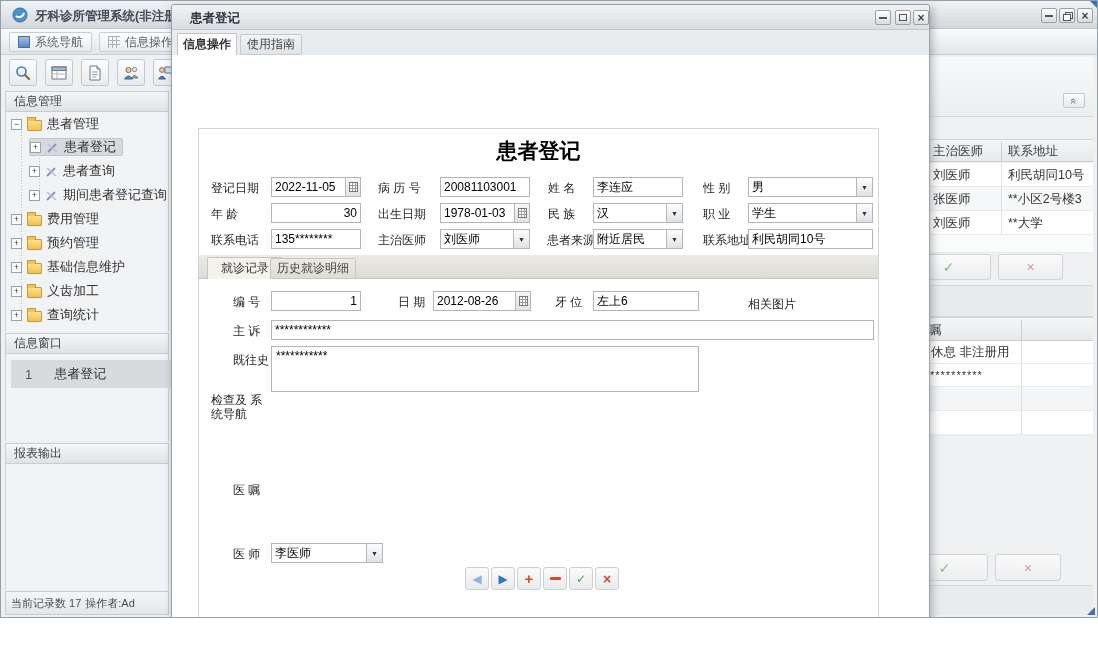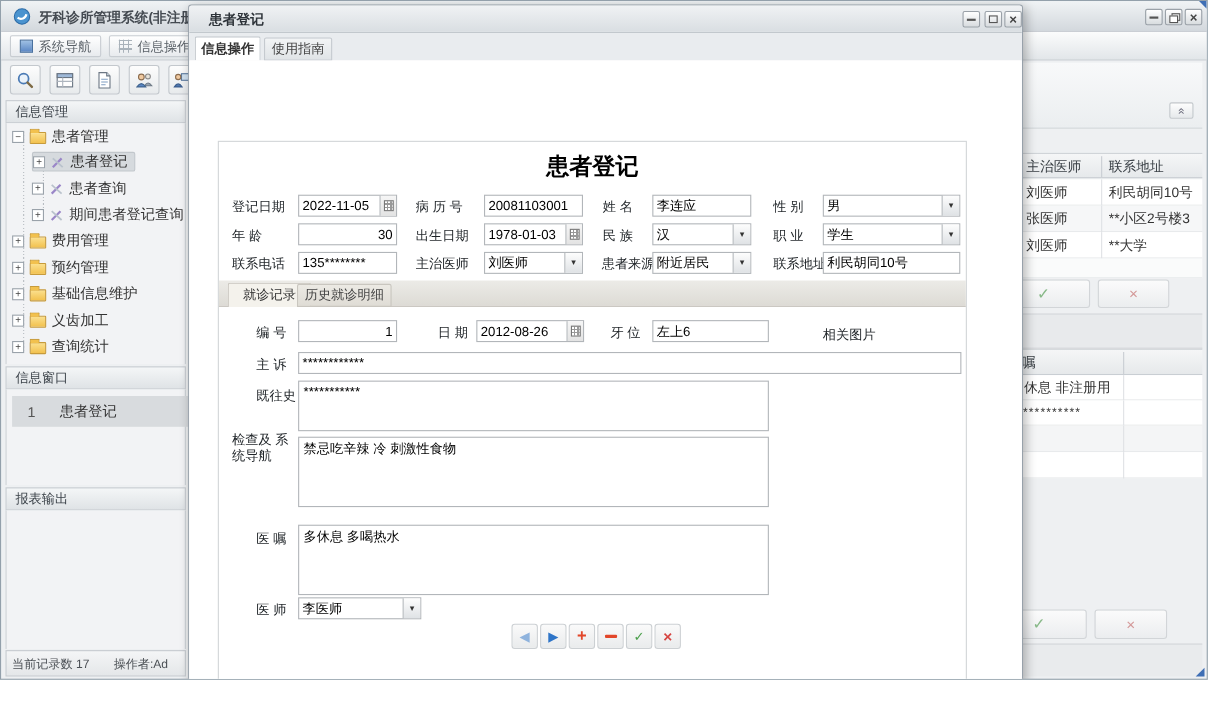--- a/index.html
+++ b/index.html
@@ -285,21 +285,21 @@
         <span style="margin-left:14px;color:#555">1</span>
         <span style="margin-left:22px">患者登记</span>
       </div>
     </div>
 
     <div class="panel-hdr" style="top:442px">报表输出</div>
     <div class="panel-body" style="top:463px;height:126px"></div>
 
     <div class="statusbar">
       <span style="margin-left:5px">当前记录数 17</span>
-      <span style="margin-left:22px">操作者:Ad</span>
+      <span style="margin-left:4px">操作者:Ad</span>
     </div>
   </div>
 
   <div class="dialog">
     <div class="dlg-titlebar">
       <span class="dlg-title">患者登记</span>
       <div class="win-btn" style="left:703px;top:5px">
           <span class="glyph-bar"></span>
         </div>
       <div class="win-btn" style="left:723px;top:5px">
@@ -404,24 +404,22 @@
 
         <span class="lb" style="left:34px;top:195px">主 诉</span>
         <div class="fld" style="left:72px;top:191px;width:603px">
             <span class="val">************</span>
           </div>
 
         <span class="lb" style="left:34px;top:224px">既往史</span>
         <div class="ta" style="left:72px;top:217px;width:428px;height:46px">***********</div>
 
         <span class="lb wrap" style="left:12px;top:264px;width:60px">检查及 系统导航</span>
-        <div class="ta" style="left:72px;top:268px;width:428px;height:64px">禁忌吃辛辣 冷 刺激性食物</div>
 
         <span class="lb" style="left:34px;top:354px">医 嘱</span>
-        <div class="ta" style="left:72px;top:348px;width:428px;height:64px">多休息 多喝热水</div>
 
         <span class="lb" style="left:34px;top:418px">医 师</span>
         <div class="fld" style="left:72px;top:414px;width:112px">
           <span class="val">李医师</span>
             <span class="selb">▼</span>
         </div>
 
         <div class="rn-btn" style="left:266px">
             <span style="color:#8fb3dd">◀</span>
           </div>

